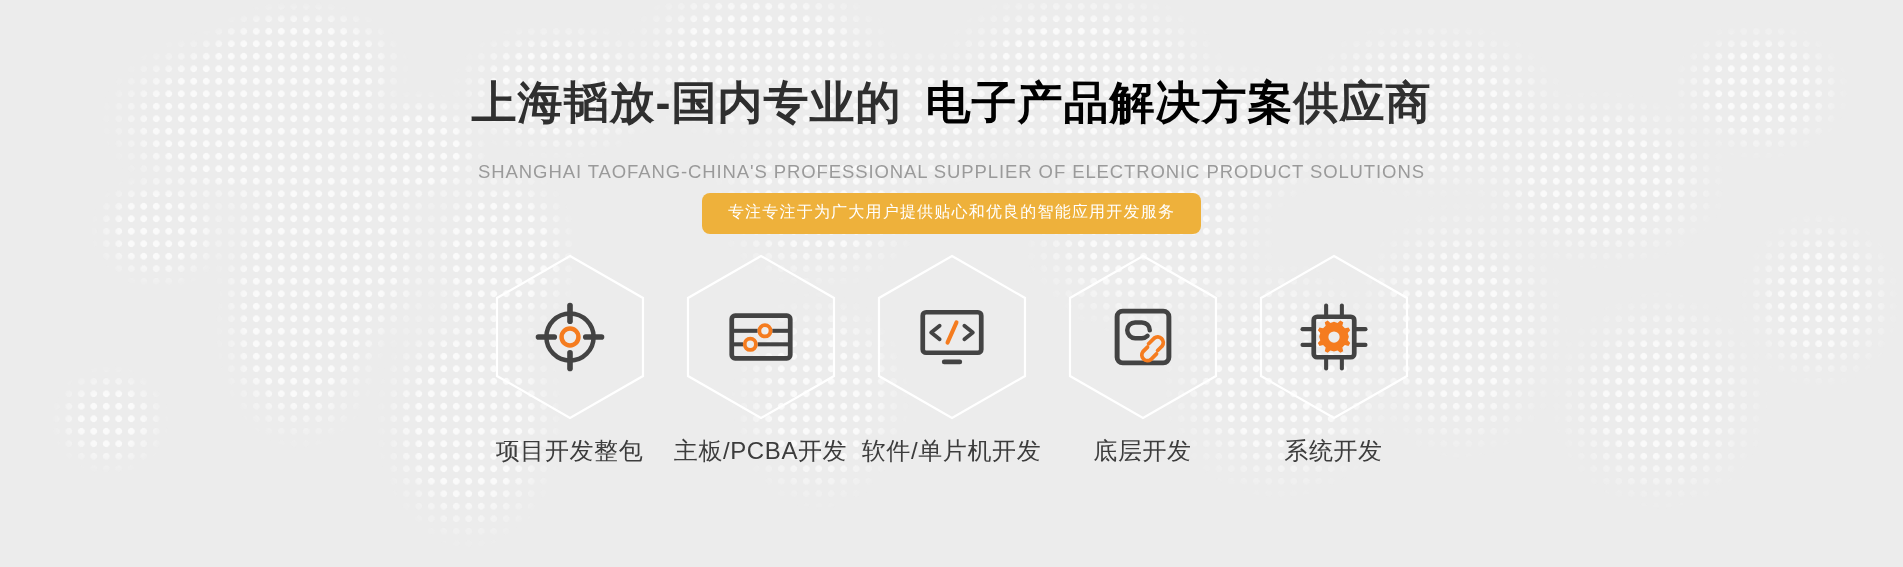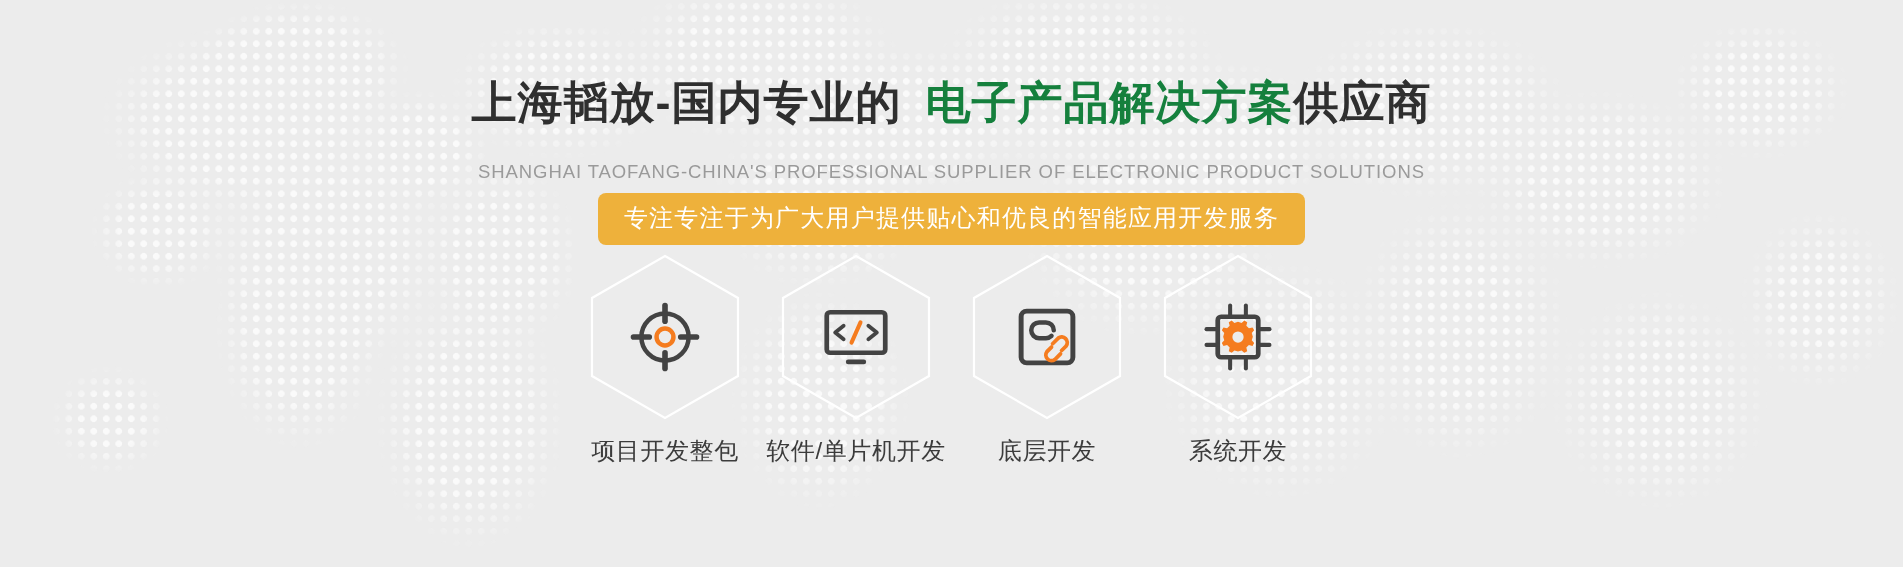--- a/index.html
+++ b/index.html
@@ -79,38 +79,38 @@
   
   .content{ position:relative; z-index:2; width:1903px; height:567px; }
 
   .headline{
     position:absolute; top:78px; left:0; width:1903px;
     text-align:center;
     font-size:45px; font-weight:bold; color:#2f2f2f;
     letter-spacing:1px; line-height:1.1;
     white-space:nowrap;
   }
-  .headline .hl-accent{ color:#15803d;margin-left:24px; }
+  .headline .hl-accent{ color:#000000;margin-left:24px; }
 
   .subhead{
     position:absolute; top:150px; left:0; width:1903px;
     text-align:center;
     font-size:18.5px; color:#9a9a9a; font-weight:400;
     letter-spacing:0.9px; white-space:nowrap;margin-top:11px;
   }
 
   .badge-wrap{
     position:absolute; top:193px; left:0; width:1903px;
     text-align:center;
   }
   .badge{
     display:inline-block;
     background:#eeb13b;
     color:#ffffff;
-    font-size:24px;
+    font-size:16px;
     letter-spacing:1.2px;
     padding:9px 26px 11px;
     border-radius:8px;
     white-space:nowrap;
   }
 
   
   .services{
     position:absolute; top:253px; left:0; width:1903px;
     display:flex; justify-content:center; align-items:flex-start;
@@ -167,20 +167,37 @@
             <line x1="32" y1="4" x2="32" y2="18" stroke="#434343" stroke-width="5" stroke-linecap="round"></line>
             <line x1="32" y1="46" x2="32" y2="60" stroke="#434343" stroke-width="5" stroke-linecap="round"></line>
             <line x1="4" y1="32" x2="18" y2="32" stroke="#434343" stroke-width="5" stroke-linecap="round"></line>
             <line x1="46" y1="32" x2="60" y2="32" stroke="#434343" stroke-width="5" stroke-linecap="round"></line>
             <circle cx="32" cy="32" r="7.5" fill="none" stroke="#f57c1f" stroke-width="4"></circle>
           </svg>
         </div>
         <div class="svc-label">项目开发整包</div>
       </div>
 
+      <div class="service">
+        <div class="hex">
+          <svg class="hexframe" viewBox="0 0 152 168">
+            <polygon points="76,3 149,45 149,123 76,165 3,123 3,45" fill="none" stroke="#ffffff" stroke-width="2.2"></polygon>
+          </svg>
+          <svg class="glyph" viewBox="0 0 64 64">
+            <rect x="6" y="13" width="52" height="38" rx="3" fill="none" stroke="#434343" stroke-width="4.2"></rect>
+            <line x1="8" y1="26.5" x2="29" y2="26.5" stroke="#434343" stroke-width="3.6"></line>
+            <line x1="42" y1="26.5" x2="56" y2="26.5" stroke="#434343" stroke-width="3.6"></line>
+            <circle cx="35.5" cy="26.5" r="5" fill="none" stroke="#f57c1f" stroke-width="3.4"></circle>
+            <line x1="8" y1="38.5" x2="16" y2="38.5" stroke="#434343" stroke-width="3.6"></line>
+            <line x1="29" y1="38.5" x2="56" y2="38.5" stroke="#434343" stroke-width="3.6"></line>
+            <circle cx="22.5" cy="38.5" r="5" fill="none" stroke="#f57c1f" stroke-width="3.4"></circle>
+          </svg>
+        </div>
+        <div class="svc-label">主板/PCBA开发</div>
+      </div>
 
       <div class="service">
         <div class="hex">
           <svg class="hexframe" viewBox="0 0 152 168">
             <polygon points="76,3 149,45 149,123 76,165 3,123 3,45" fill="none" stroke="#ffffff" stroke-width="2.2"></polygon>
           </svg>
           <svg class="glyph" viewBox="0 0 64 64">
             <rect x="6" y="10" width="52" height="36" rx="3" fill="none" stroke="#434343" stroke-width="4.2"></rect>
             <rect x="23" y="52" width="18" height="4.2" rx="2" fill="#434343"></rect>
             <path d="M21 22 L13.5 28 L21 34" fill="none" stroke="#434343" stroke-width="3.4" stroke-linecap="round" stroke-linejoin="round"></path>

